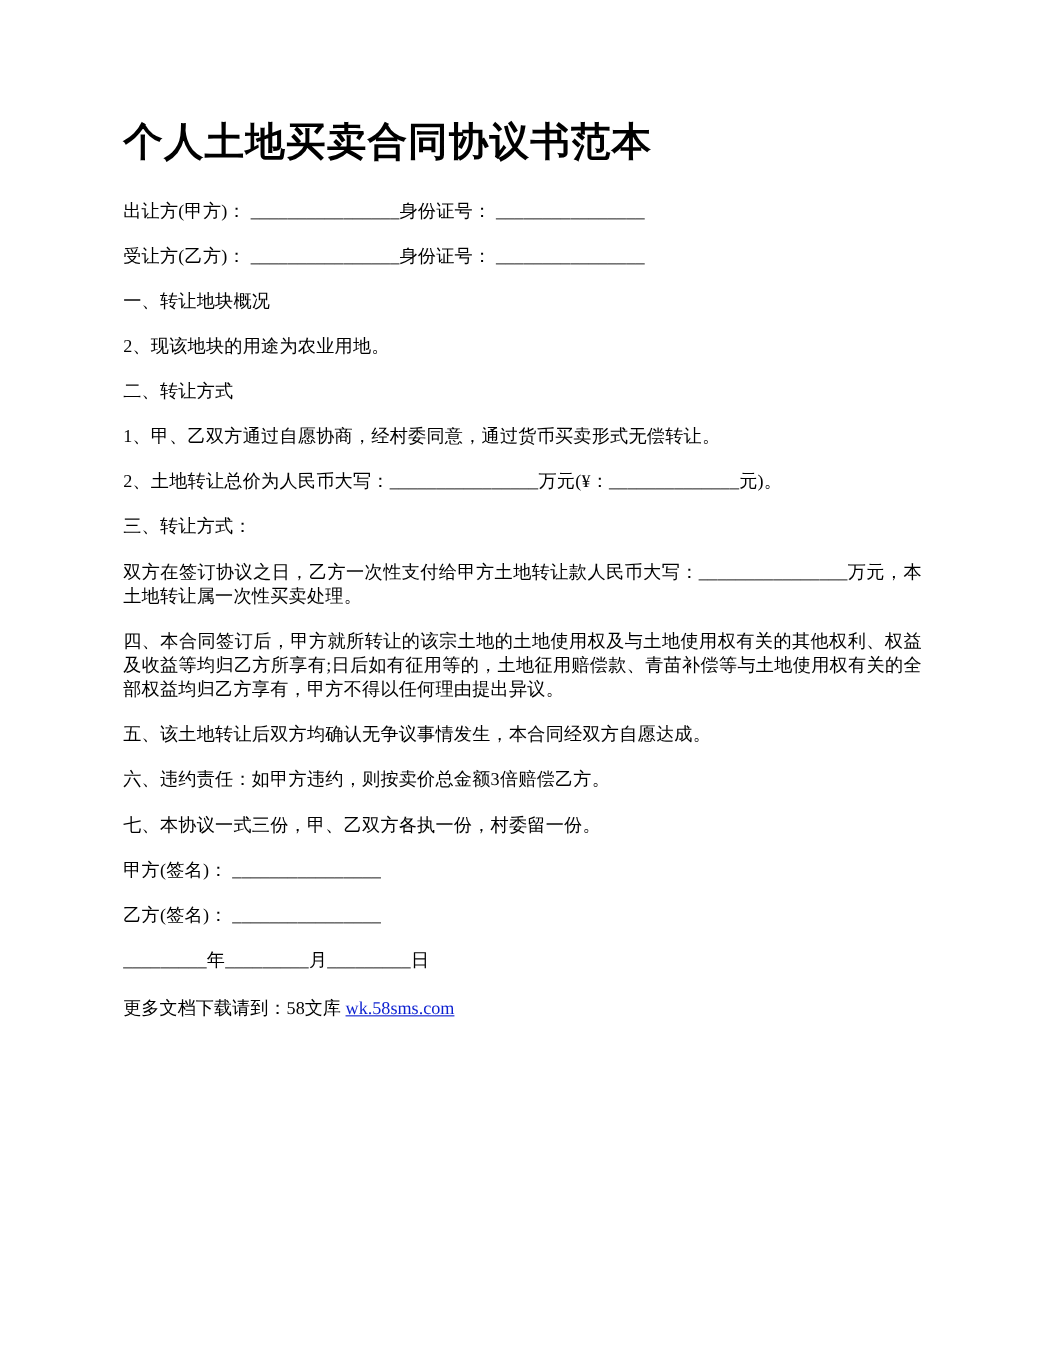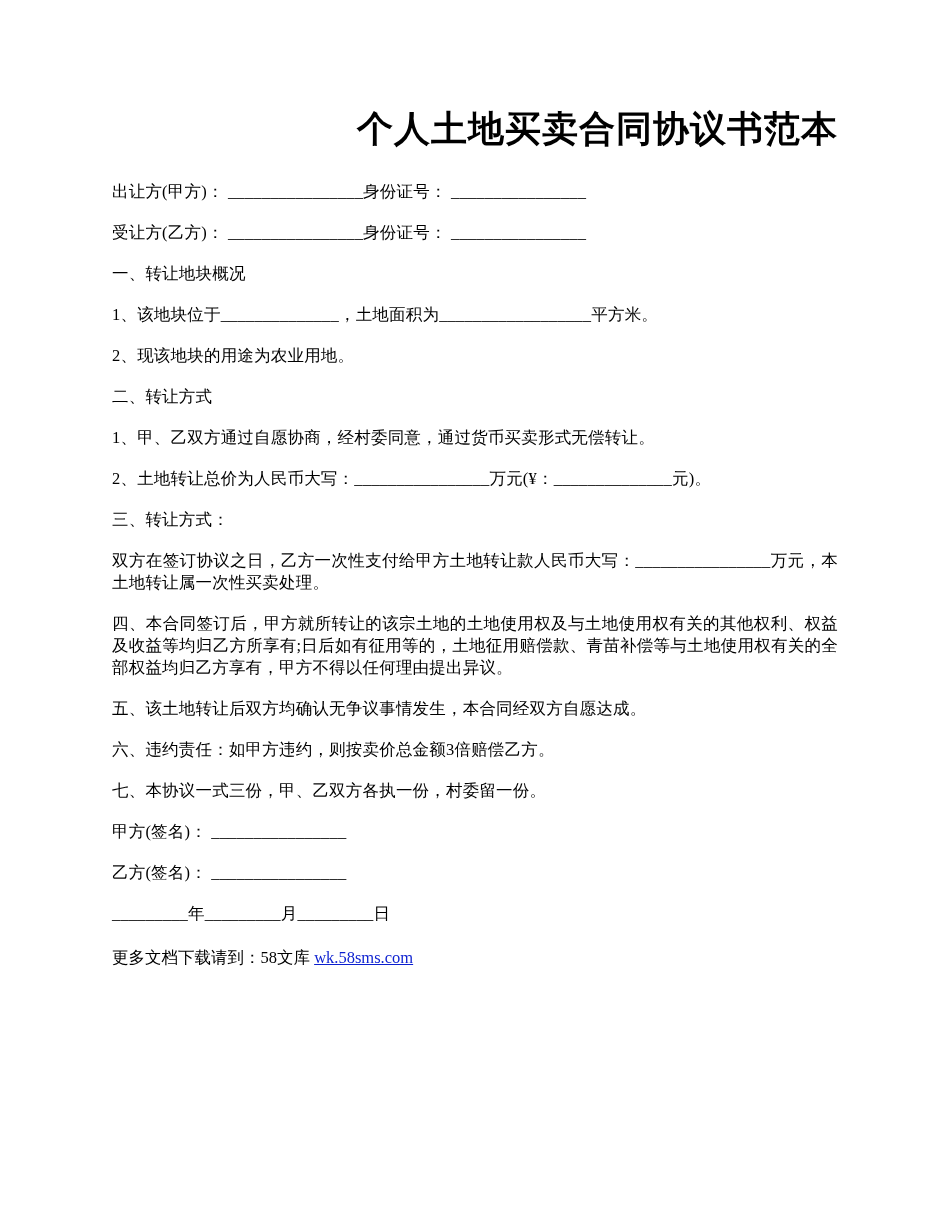--- a/index.html
+++ b/index.html
@@ -14,21 +14,21 @@
     color: var(--text-color, #000000);
     font-family: "Liberation Serif", "DejaVu Serif", serif;
     overflow: hidden;
   }
   .page {
     padding: 0 112px;
   }
   .doc-title {
     margin: 0;
     padding-top: 110px;
-    text-align: right;
+    text-align: left;
     font-size: 36px;
     line-height: 38px;
     font-weight: 700;
     letter-spacing: 1px;
   }
   .content {
     margin-top: 33px;
   }
   .para {
     margin: 16px 0 19px 0;
@@ -53,21 +53,20 @@
 <body>
 
 <div class="page">
 
   <h1 class="doc-title">个人土地买卖合同协议书范本</h1>
 
   <div class="content">
     <p class="para">出让方(甲方)： ________________身份证号： ________________</p>
     <p class="para">受让方(乙方)： ________________身份证号： ________________</p>
     <p class="para">一、转让地块概况</p>
-    <p class="para">1、该地块位于______________，土地面积为__________________平方米。</p>
     <p class="para">2、现该地块的用途为农业用地。</p>
     <p class="para">二、转让方式</p>
     <p class="para">1、甲、乙双方通过自愿协商，经村委同意，通过货币买卖形式无偿转让。</p>
     <p class="para">2、土地转让总价为人民币大写：________________万元(¥：______________元)。</p>
     <p class="para">三、转让方式：</p>
     <p class="para">双方在签订协议之日，乙方一次性支付给甲方土地转让款人民币大写：________________万元，本土地转让属一次性买卖处理。</p>
     <p class="para">四、本合同签订后，甲方就所转让的该宗土地的土地使用权及与土地使用权有关的其他权利、权益及收益等均归乙方所享有;日后如有征用等的，土地征用赔偿款、青苗补偿等与土地使用权有关的全部权益均归乙方享有，甲方不得以任何理由提出异议。</p>
     <p class="para">五、该土地转让后双方均确认无争议事情发生，本合同经双方自愿达成。</p>
     <p class="para">六、违约责任：如甲方违约，则按卖价总金额3倍赔偿乙方。</p>
     <p class="para">七、本协议一式三份，甲、乙双方各执一份，村委留一份。</p>

